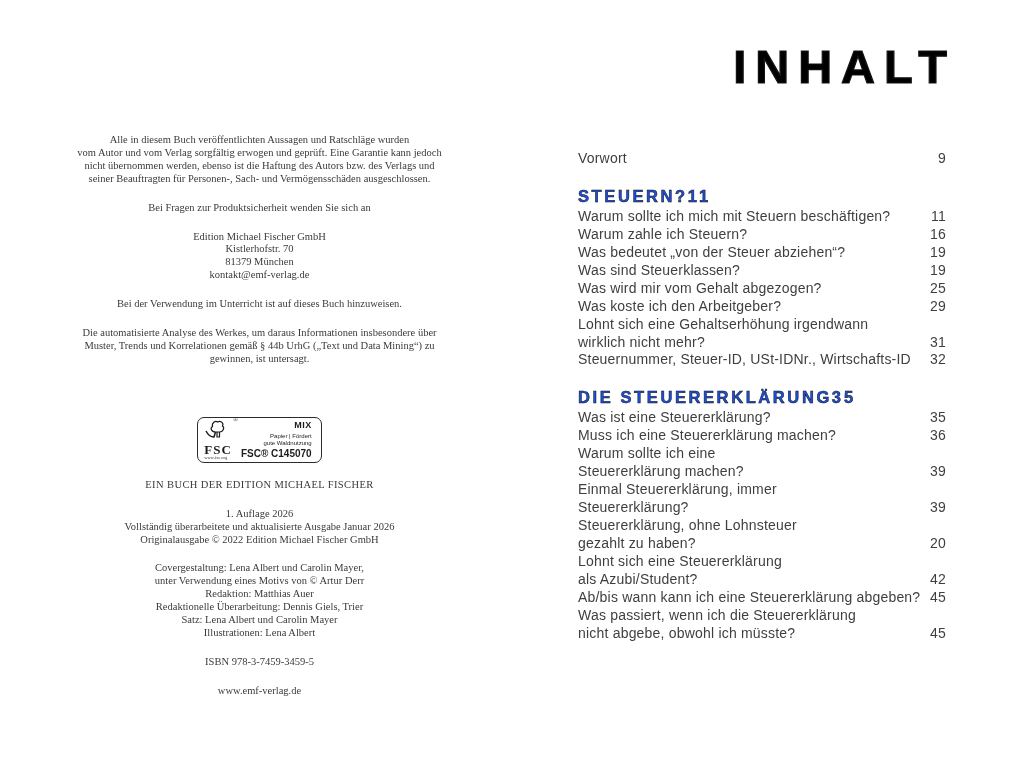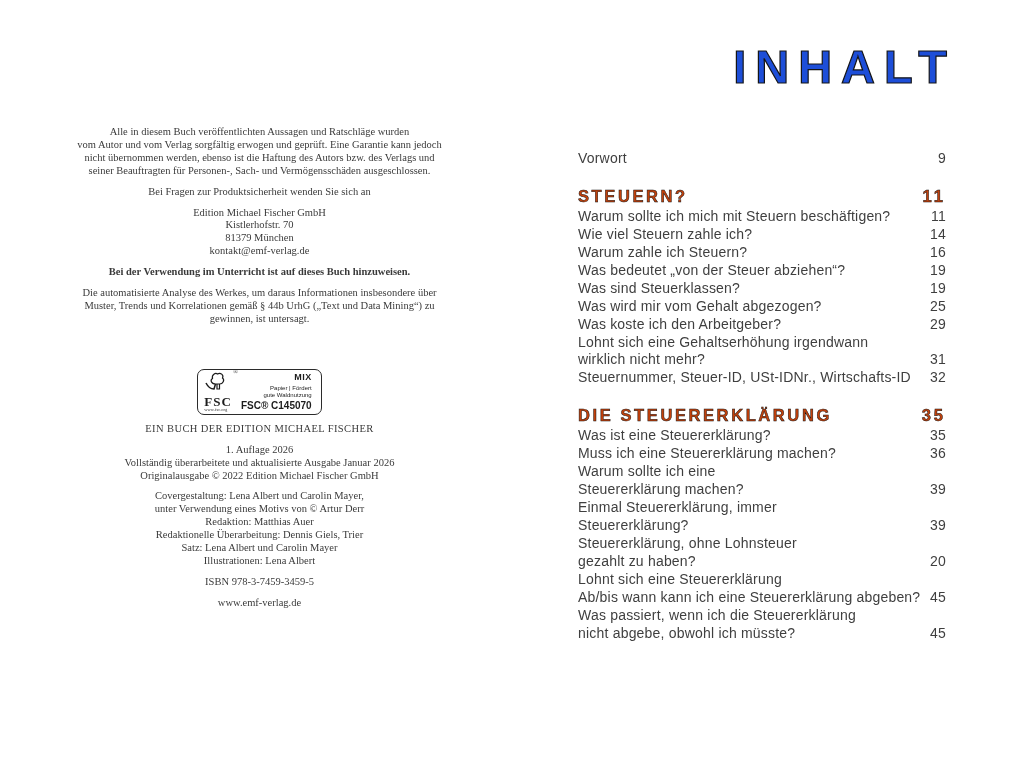--- a/index.html
+++ b/index.html
@@ -6,24 +6,24 @@
   .spread {
     position:relative; width:1020px; height:769px; background:#ffffff;
     overflow:hidden; font-family:"Liberation Serif", serif;
   }
 
   
   .left-page {
     position:absolute; left:47px; top:118px; width:425px;
     text-align:center; color:#3a3a3a; font-size:10.5px; line-height:12.9px;
   }
-  .left-page p { margin:8px; white-space:pre-line; }
+  .left-page p { margin:16px; white-space:pre-line; }
   .mt-safety   { margin-top:10px;font-family:Liberation Serif, serif; }
   .mt-address  { margin-top:9px; }
-  .mt-teach    { margin-top:13px;font-weight:bold; }
+  .mt-teach    { margin-top:13px; }
   .mt-tdm      { margin-top:11px; }
   .mt-publine  { margin-top:56px; letter-spacing:0.4px; }
   .mt-edition  { margin-top:10px; }
   .mt-credits  { margin-top:19px; }
   .mt-isbn     { margin-top:21px; }
 
   .fsc-box {
     display:inline-flex; margin-top:35px; border:1.6px solid #2b2b2b;
     border-radius:7px; padding:3px 9px 3px 6px; align-items:center; gap:9px;
     height:46px; box-sizing:border-box; background:#fff;
@@ -34,34 +34,34 @@
   .fsc-url   { font-size:4.5px; color:#333; }
   .fsc-right { text-align:right; font-family:"Liberation Sans", sans-serif; color:#1c1c1c; }
   .fsc-mix   { font-weight:bold; font-size:9px; letter-spacing:0.5px; }
   .fsc-desc  { font-size:6px; line-height:7px; white-space:pre-line; margin:1px 0; }
   .fsc-cert  { font-weight:bold; font-size:10px; }
 
   
   .inhalt-title {
     position:absolute; top:43px; right:64px;
     font-family:"Liberation Sans", sans-serif; font-weight:bold;
-    font-size:47px; letter-spacing:9px; color:#1d4ed8;
+    font-size:47px; letter-spacing:9px; color:#000000;
     -webkit-text-stroke:1.2px #141414; line-height:1;
   }
   .toc {
     position:absolute; left:578px; top:150px; width:368px;
     font-family:"Liberation Sans", sans-serif; color:#3f3f3f;
     font-size:14px; letter-spacing:0.2px;
   }
   .toc-row { display:flex; justify-content:space-between; align-items:baseline; height:17.95px; line-height:17.95px; }
   .toc-row .page-num { text-align:right; }
   .toc-heading-row {
-    display:flex; justify-content:space-between; align-items:baseline;
+    display:flex; align-items:baseline;
     margin-top:17px; height:23px; line-height:23px;
-    font-weight:bold; color:#c2410c; font-size:16.5px;
+    font-weight:bold; color:#1d4ed8; font-size:16.5px;
     -webkit-text-stroke:0.5px #131313;
   }
   .toc-heading-row .heading-label { letter-spacing:2.6px; }
   .toc-heading-row .page-num { letter-spacing:3px; }
 </style>
 </head>
 <body>
 
 <div class="spread">
 
@@ -125,24 +125,20 @@
     <div>
         <div class="toc-heading-row">
           <span class="heading-label">STEUERN?</span>
           <span class="page-num">11</span>
         </div>
         <div class="toc-row">
           <span class="label">Warum sollte ich mich mit Steuern beschäftigen?</span>
           <span class="page-num">11</span>
         </div>
         <div class="toc-row">
-          <span class="label">Wie viel Steuern zahle ich?</span>
-          <span class="page-num">14</span>
-        </div>
-        <div class="toc-row">
           <span class="label">Warum zahle ich Steuern?</span>
           <span class="page-num">16</span>
         </div>
         <div class="toc-row">
           <span class="label">Was bedeutet „von der Steuer abziehen“?</span>
           <span class="page-num">19</span>
         </div>
         <div class="toc-row">
           <span class="label">Was sind Steuerklassen?</span>
           <span class="page-num">19</span>
@@ -201,20 +197,24 @@
         </div>
         <div class="toc-row">
           <span class="label">gezahlt zu haben?</span>
           <span class="page-num">20</span>
         </div>
         <div class="toc-row">
           <span class="label">Lohnt sich eine Steuererklärung</span>
           <span class="page-num"></span>
         </div>
         <div class="toc-row">
+          <span class="label">als Azubi/Student?</span>
+          <span class="page-num">42</span>
+        </div>
+        <div class="toc-row">
           <span class="label">Ab/bis wann kann ich eine Steuererklärung abgeben?</span>
           <span class="page-num">45</span>
         </div>
         <div class="toc-row">
           <span class="label">Was passiert, wenn ich die Steuererklärung</span>
           <span class="page-num"></span>
         </div>
         <div class="toc-row">
           <span class="label">nicht abgebe, obwohl ich müsste?</span>
           <span class="page-num">45</span>

